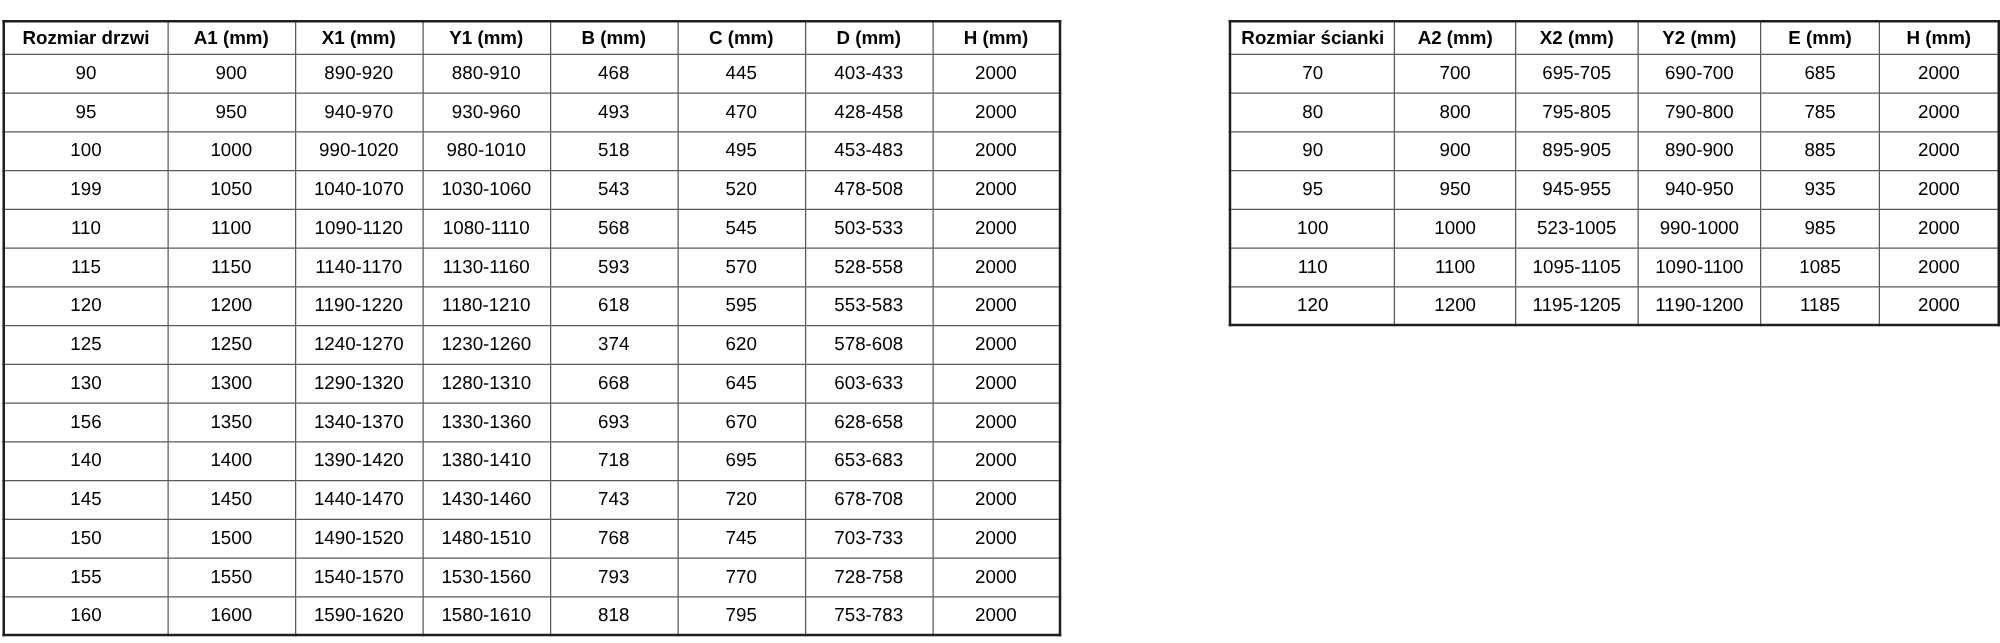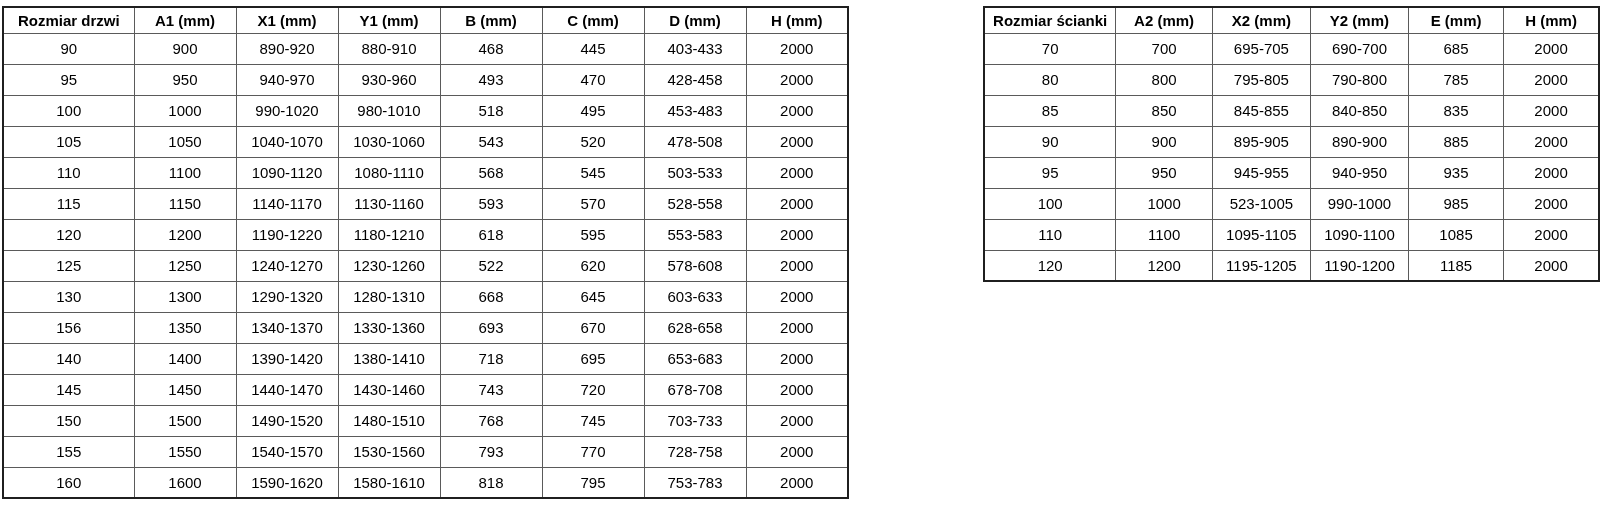--- a/index.html
+++ b/index.html
@@ -13,21 +13,21 @@
   body{
     width:1600px;height:514px;
     background:var(--bg);
     color:var(--text);
     font-family:"Liberation Sans", sans-serif;
     position:relative;
     overflow:hidden;
   }
   table.size-table{
     position:absolute;
-    top:6px;
+    top:16px;
     border-collapse:collapse;
     table-layout:fixed;
     border:2px solid var(--border-outer);
     background:var(--bg);
   }
   table.size-table th,
   table.size-table td{
     border:1px solid var(--border-inner);
     text-align:center;
     vertical-align:middle;
@@ -98,21 +98,21 @@
         <td>100</td>
         <td>1000</td>
         <td>990-1020</td>
         <td>980-1010</td>
         <td>518</td>
         <td>495</td>
         <td>453-483</td>
         <td>2000</td>
       </tr>
       <tr>
-        <td>105</td>
+        <td>199</td>
         <td>1050</td>
         <td>1040-1070</td>
         <td>1030-1060</td>
         <td>543</td>
         <td>520</td>
         <td>478-508</td>
         <td>2000</td>
       </tr>
       <tr>
         <td>110</td>
@@ -142,21 +142,21 @@
         <td>618</td>
         <td>595</td>
         <td>553-583</td>
         <td>2000</td>
       </tr>
       <tr>
         <td>125</td>
         <td>1250</td>
         <td>1240-1270</td>
         <td>1230-1260</td>
-        <td>522</td>
+        <td>374</td>
         <td>620</td>
         <td>578-608</td>
         <td>2000</td>
       </tr>
       <tr>
         <td>130</td>
         <td>1300</td>
         <td>1290-1320</td>
         <td>1280-1310</td>
         <td>668</td>
@@ -257,28 +257,20 @@
       </tr>
       <tr>
         <td>80</td>
         <td>800</td>
         <td>795-805</td>
         <td>790-800</td>
         <td>785</td>
         <td>2000</td>
       </tr>
       <tr>
-        <td>85</td>
-        <td>850</td>
-        <td>845-855</td>
-        <td>840-850</td>
-        <td>835</td>
-        <td>2000</td>
-      </tr>
-      <tr>
         <td>90</td>
         <td>900</td>
         <td>895-905</td>
         <td>890-900</td>
         <td>885</td>
         <td>2000</td>
       </tr>
       <tr>
         <td>95</td>
         <td>950</td>

